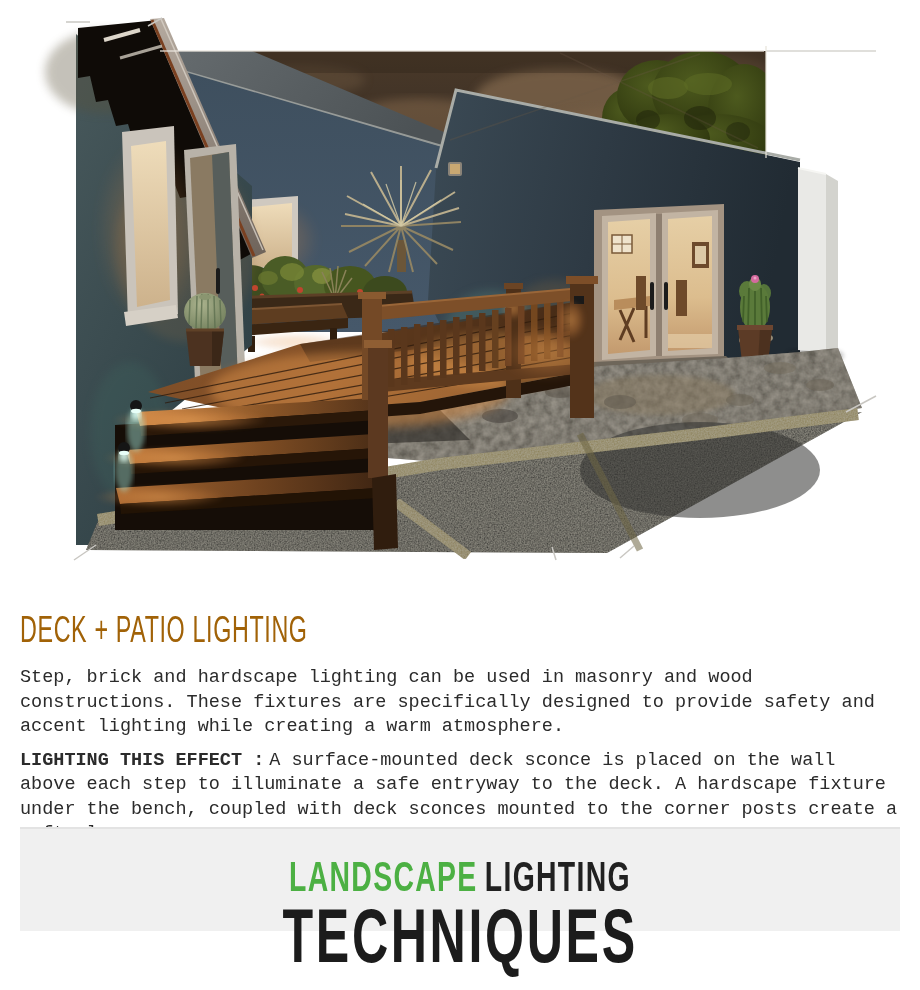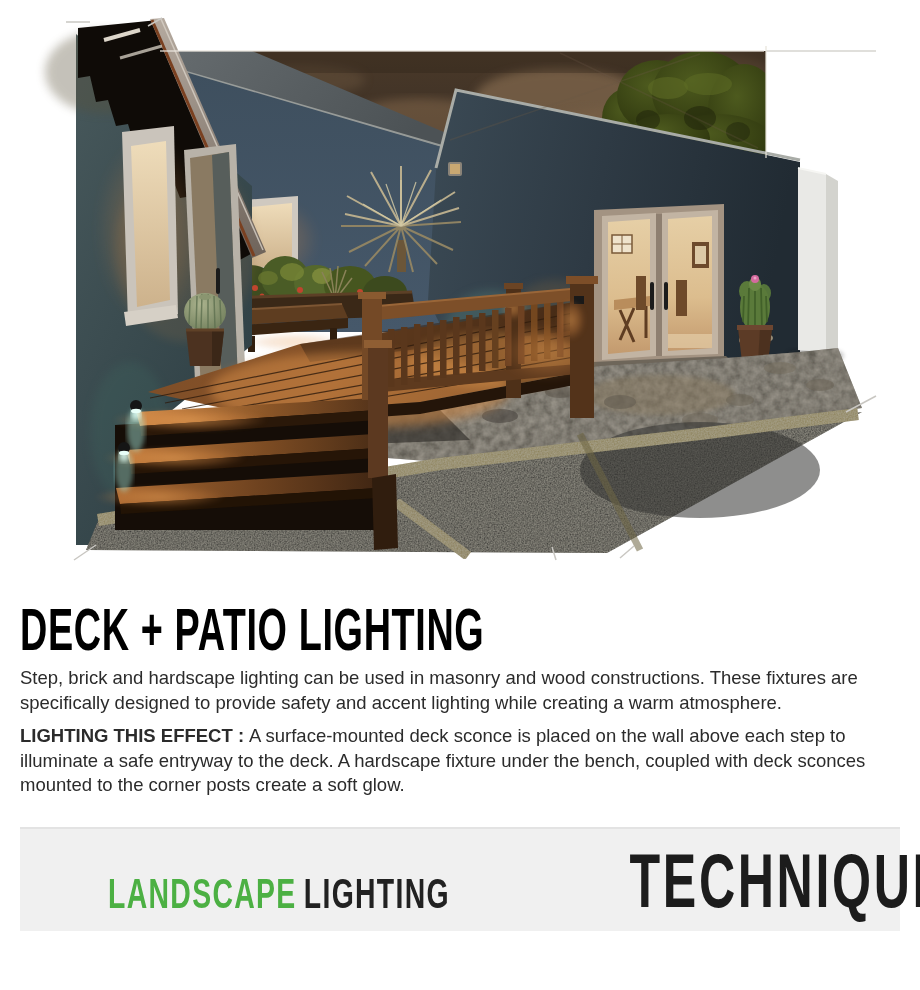--- a/index.html
+++ b/index.html
@@ -3,28 +3,28 @@
 <meta charset="utf-8">
 <style>
   html,body{margin:0;padding:0;background:#ffffff;}
   body{width:920px;height:990px;position:relative;overflow:hidden;
        font-family:"Liberation Sans",sans-serif;}
   .hero{position:absolute;left:0;top:0;width:920px;height:575px;}
   .hero svg{display:block;}
   .content{position:absolute;left:20px;top:598px;width:882px;color:#2b2b2b;}
   .cond{display:inline-block;transform:scaleX(0.63);transform-origin:left top;white-space:nowrap;}
   .cond-c{display:inline-block;transform:scaleX(0.66);transform-origin:center top;white-space:nowrap;}
-  h1{margin:12px 0 0 0;font-size:60px;line-height:40px;font-weight:700;
-     color:#000000;letter-spacing:1px;}
-  .content p{margin:16px 0 0 0;font-size:18.5px;line-height:24.5px;color:#2b2b2b;}
+  h1{margin:12px 0 0 0;font-size:37px;line-height:40px;font-weight:400;
+     color:#a16207;letter-spacing:1px;}
+  .content p{margin:16px 0 0 0;font-size:18.5px;line-height:24.5px;color:#2b2b2b;font-family:Liberation Mono, monospace;}
   .content p.effect{margin-top:9px;}
   .content b{font-weight:700;margin-right:5px;}
   .footer{position:absolute;left:20px;top:827px;width:880px;height:104px;
           background:#f0f0f0;border-top:2px solid #e3e3e3;box-sizing:border-box;
-          display:flex;flex-direction:row;align-items:center;}
+          display:flex;flex-direction:column;align-items:center;}
   .series-line1{margin-top:26px;font-size:43px;line-height:43px;font-weight:700;
                 letter-spacing:2px;color:#212121;text-align:center;}
   .series-line1 .accent{color:#4cb043;margin-right:11px;}
   .series-line2{margin-top:2px;font-size:76px;line-height:72px;font-weight:700;
                 letter-spacing:4px;color:#1c1c1c;text-align:center;}
 </style>
 </head>
 <body>
 
 <div class="hero">

